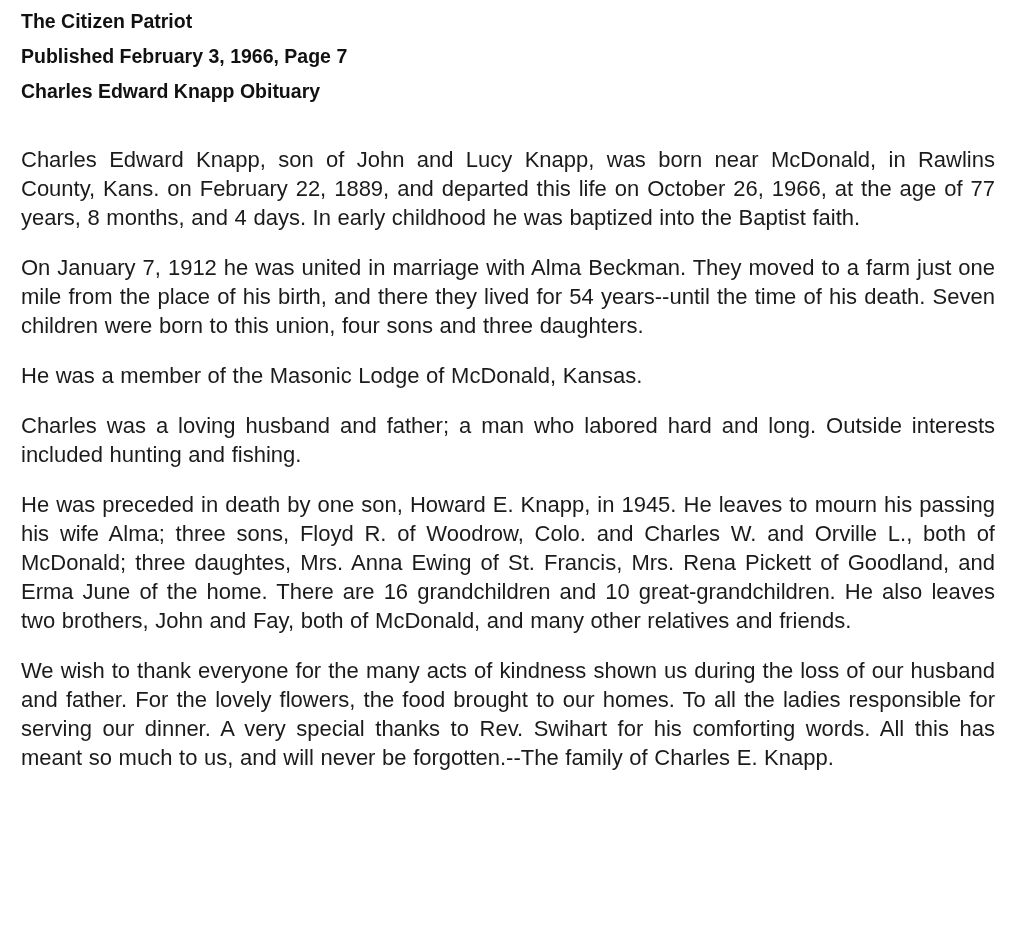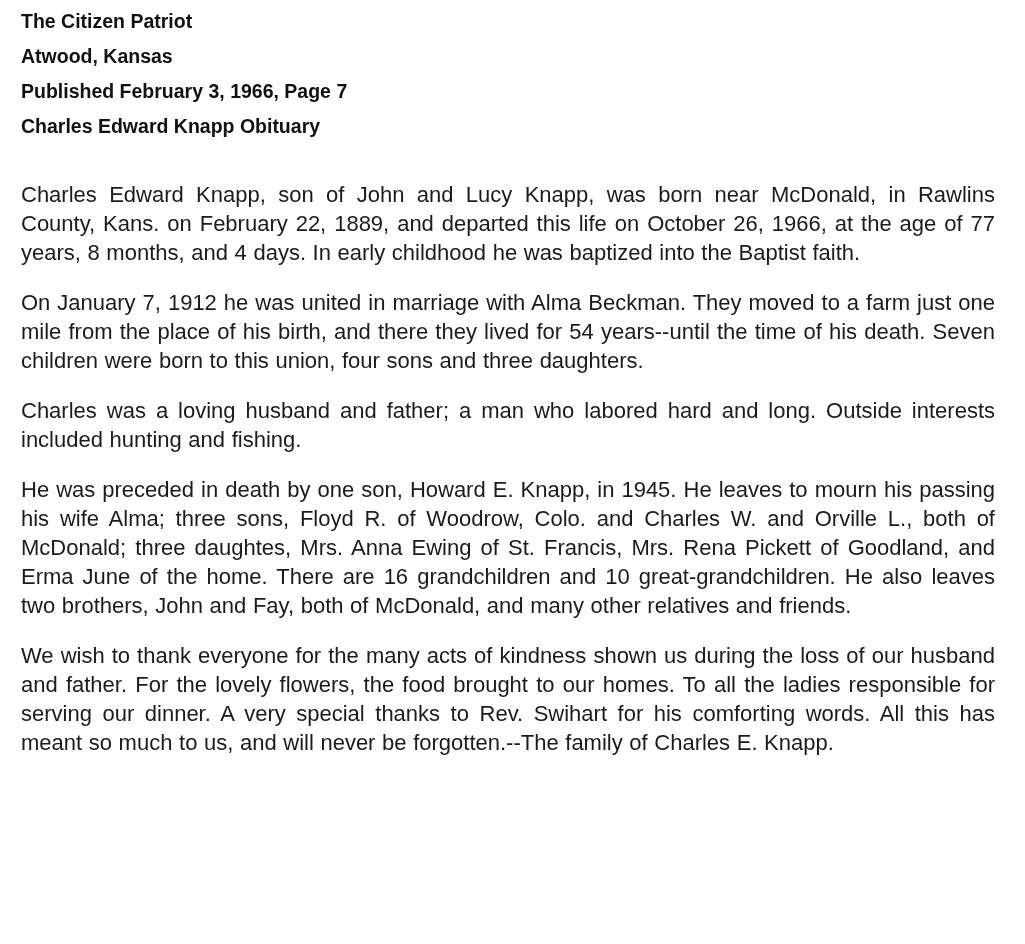--- a/index.html
+++ b/index.html
@@ -39,26 +39,26 @@
     text-align: left;
   }
 </style>
 </head>
 <body>
 
 <div class="page">
 
   <header class="doc-header">
     <p class="h-line">The Citizen Patriot</p>
-    <p class="h-line">Atwood, Kansas</p>
     <p class="h-line">Published February 3, 1966, Page 7</p>
     <p class="h-line">Charles Edward Knapp Obituary</p>
   </header>
 
   <main class="doc-body">
     <p class="para">Charles Edward Knapp, son of John and Lucy Knapp, was born near McDonald, in Rawlins County, Kans. on February 22, 1889, and departed this life on October 26, 1966, at the age of 77 years, 8 months, and 4 days. In early childhood he was baptized into the Baptist faith.</p>
     <p class="para">On January 7, 1912 he was united in marriage with Alma Beckman. They moved to a farm just one mile from the place of his birth, and there they lived for 54 years--until the time of his death. Seven children were born to this union, four sons and three daughters.</p>
+    <p class="para">He was a member of the Masonic Lodge of McDonald, Kansas.</p>
     <p class="para">Charles was a loving husband and father; a man who labored hard and long. Outside interests included hunting and fishing.</p>
     <p class="para">He was preceded in death by one son, Howard E. Knapp, in 1945. He leaves to mourn his passing his wife Alma; three sons, Floyd R. of Woodrow, Colo. and Charles W. and Orville L., both of McDonald; three daughtes, Mrs. Anna Ewing of St. Francis, Mrs. Rena Pickett of Goodland, and Erma June of the home. There are 16 grandchildren and 10 great-grandchildren. He also leaves two brothers, John and Fay, both of McDonald, and many other relatives and friends.</p>
     <p class="para">We wish to thank everyone for the many acts of kindness shown us during the loss of our husband and father. For the lovely flowers, the food brought to our homes. To all the ladies responsible for serving our dinner. A very special thanks to Rev. Swihart for his comforting words. All this has meant so much to us, and will never be forgotten.--The family of Charles E. Knapp.</p>
   </main>
 
 </div>
 
 </body></html>

